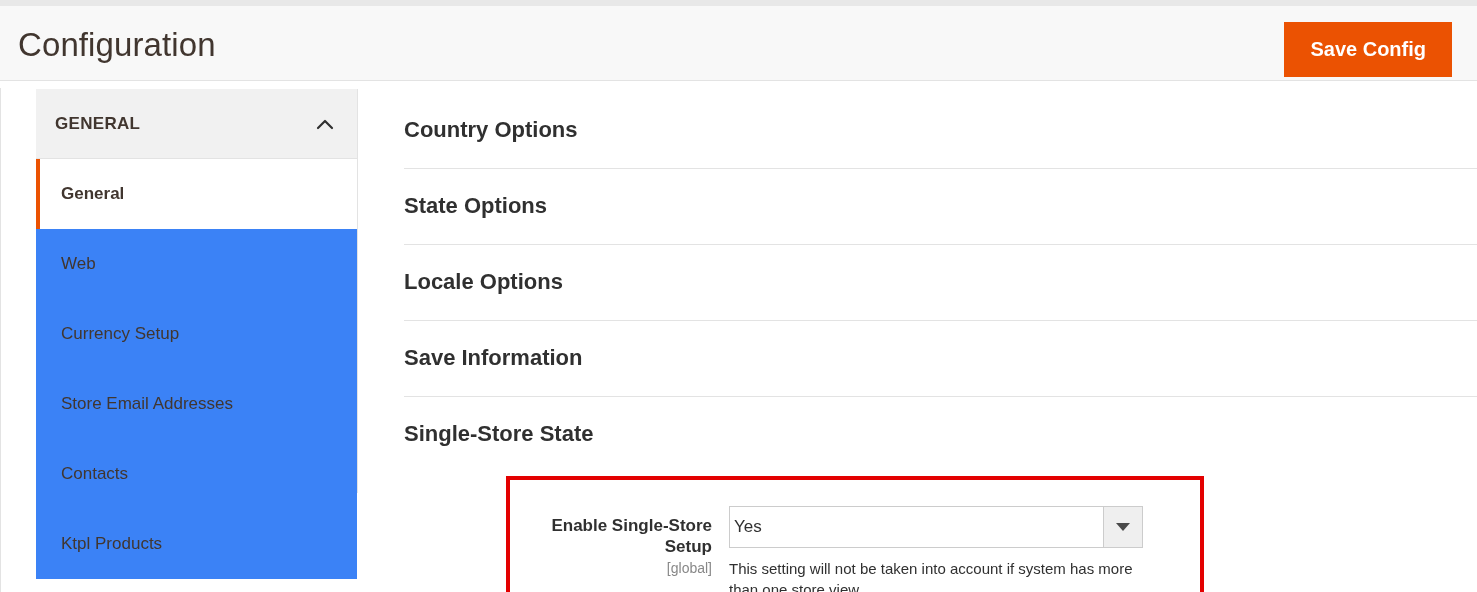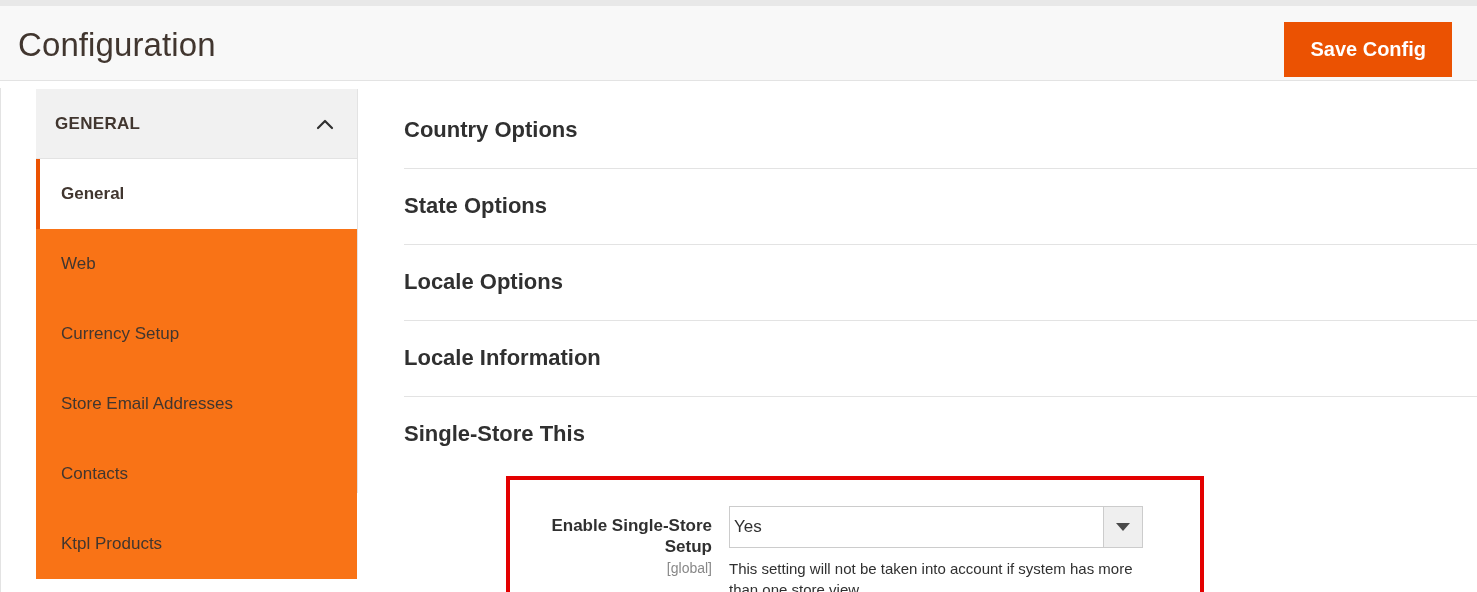--- a/index.html
+++ b/index.html
@@ -87,21 +87,21 @@
   }
   .sidebar-list { list-style: none; }
   .sidebar-item {
     position: relative;
     height: 70px;
     line-height: 70px;
     padding-left: 25px;
     font-size: 17px;
     color: #41362f;
     cursor: pointer;
-    background: #f97316;
+    background: #3b82f6;
   }
   .sidebar-item.active {
     background: #ffffff;
     font-weight: bold;
     border-left: 4px solid #eb5202;
     padding-left: 21px;
   }
 
   
   .content {
@@ -279,33 +279,33 @@
           <svg width="28" height="28" viewBox="0 0 28 28">
             <circle cx="14" cy="14" r="12.5" fill="none" stroke="#303030" stroke-width="1.3"></circle>
             <polyline points="9,12 14,17 19,12" fill="none" stroke="#303030" stroke-width="1.6" stroke-linecap="round" stroke-linejoin="round"></polyline>
           </svg>
         </span>
       </div>
     </div>
 
     <div class="section">
       <div class="section-head">
-        <span class="section-title">Locale Information</span>
+        <span class="section-title">Save Information</span>
         <span class="section-toggle">
           <svg width="28" height="28" viewBox="0 0 28 28">
             <circle cx="14" cy="14" r="12.5" fill="none" stroke="#303030" stroke-width="1.3"></circle>
             <polyline points="9,12 14,17 19,12" fill="none" stroke="#303030" stroke-width="1.6" stroke-linecap="round" stroke-linejoin="round"></polyline>
           </svg>
         </span>
       </div>
     </div>
 
     <div class="section">
       <div class="section-head">
-        <span class="section-title">Single-Store This</span>
+        <span class="section-title">Single-Store State</span>
         <span class="section-toggle">
           <svg width="28" height="28" viewBox="0 0 28 28">
             <circle cx="14" cy="14" r="12.5" fill="none" stroke="#303030" stroke-width="1.3"></circle>
             <polyline points="9,16 14,11 19,16" fill="none" stroke="#303030" stroke-width="1.6" stroke-linecap="round" stroke-linejoin="round"></polyline>
           </svg>
         </span>
       </div>
       <div class="section-body">
         <div class="field-highlight">
           <div class="field-row">

